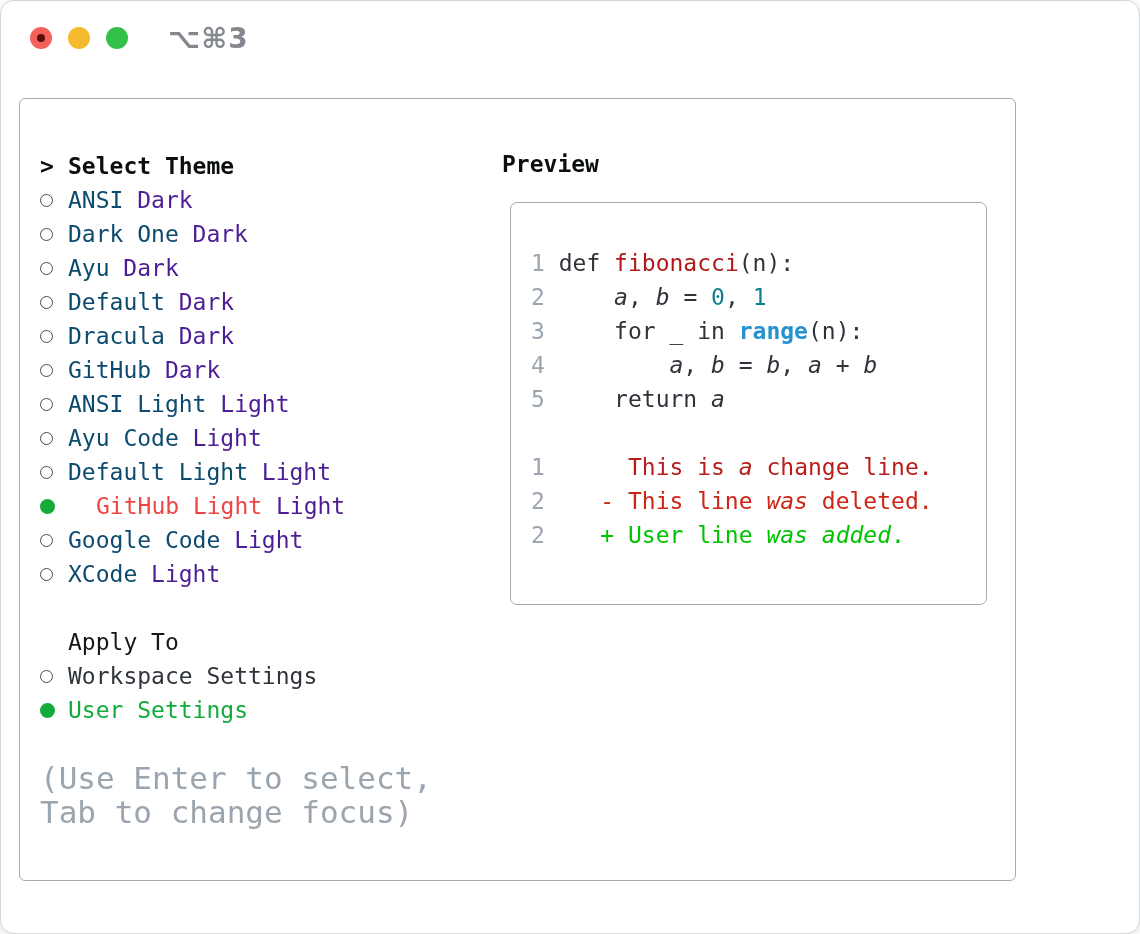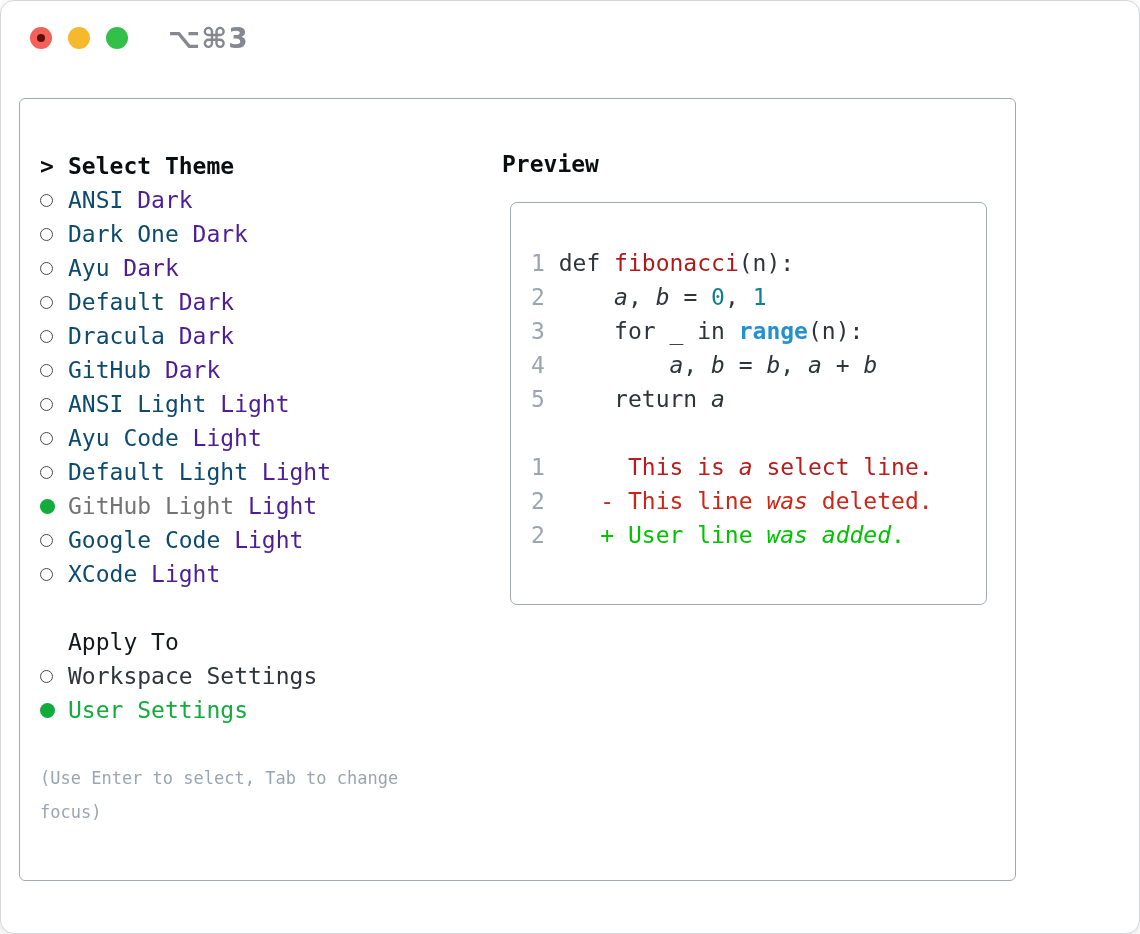--- a/index.html
+++ b/index.html
@@ -35,27 +35,27 @@
   .radio {
     width:13px; height:13px; border:1.5px solid #454b52; border-radius:50%;
     display:inline-block; background:transparent;
   }
   .radio.selected { width:15px; height:15px; border:none; background:#12ab3c; }
   
   .left-col { position:absolute; left:20px; top:50px; width:420px; font-size:23px; color:#2e343a; }
   .cursor { font-weight:700; color:#0b0e11; font-size:23px; }
   .list-title { font-weight:700; color:#0b0e11; }
   .t-name { color:#0c4a6e; }
-  .t-name.selected { color:#737373; }
+  .t-name.selected { color:#ef4444;margin-left:28px; }
   .t-variant { color:#4c1d95; margin-left:0.6em; }
   .spacer { height:34px; }
   .apply-title { color:#14181c; }
   .opt-label { color:#2e343a; }
   .opt-label.selected { color:#12ab3c; }
-  .hint { margin-top:34px; color:#9ba5af; line-height:34px; font-size:17px; }
+  .hint { margin-top:34px; color:#9ba5af; line-height:34px; font-size:31px; }
   
   .right-col { position:absolute; left:482px; top:48px; width:495px; }
   .preview-title { font-size:23px; font-weight:700; color:#0b0e11; height:34px; line-height:34px; }
   .preview-box {
     margin-left:8px; margin-top:21px; width:477px; height:403px;
     border:1.5px solid #a2aab2; border-radius:7px; background:#ffffff;
     padding:43px 20px 0 20px; overflow:hidden;
   }
   .code-line { white-space:pre; height:34px; line-height:34px; font-size:23px; }
   .seg { white-space:pre; }
@@ -119,20 +119,20 @@
 
     <div class="right-col">
       <div class="preview-title">Preview</div>
       <div id="preview-box" class="preview-box">
           <div class="code-line"><span class="seg ln">1</span><span class="seg code"> def </span><span class="seg fn">fibonacci</span><span class="seg code">(n):</span></div>
           <div class="code-line"><span class="seg ln">2</span><span class="seg code">     </span><span class="seg code var">a</span><span class="seg code">, </span><span class="seg code var">b</span><span class="seg code"> = </span><span class="seg num">0</span><span class="seg code">, </span><span class="seg num">1</span></div>
           <div class="code-line"><span class="seg ln">3</span><span class="seg code">     for _ in </span><span class="seg builtin">range</span><span class="seg code">(n):</span></div>
           <div class="code-line"><span class="seg ln">4</span><span class="seg code">         </span><span class="seg code var">a</span><span class="seg code">, </span><span class="seg code var">b</span><span class="seg code"> = </span><span class="seg code var">b</span><span class="seg code">, </span><span class="seg code var">a</span><span class="seg code"> + </span><span class="seg code var">b</span></div>
           <div class="code-line"><span class="seg ln">5</span><span class="seg code">     return </span><span class="seg code var">a</span></div>
           <div class="code-line"></div>
-          <div class="code-line"><span class="seg ln">1</span><span class="seg ctx">      This is </span><span class="seg ctx var">a</span><span class="seg ctx"> select line.</span></div>
+          <div class="code-line"><span class="seg ln">1</span><span class="seg ctx">      This is </span><span class="seg ctx var">a</span><span class="seg ctx"> change line.</span></div>
           <div class="code-line"><span class="seg ln">2</span><span class="seg del">    - This line </span><span class="seg del var">was</span><span class="seg del"> deleted.</span></div>
           <div class="code-line"><span class="seg ln">2</span><span class="seg add">    + User line </span><span class="seg add var">was</span><span class="seg add"> </span><span class="seg add var">added</span><span class="seg add">.</span></div>
         </div>
     </div>
 
   </div>
 </div>
 
 </body></html>

